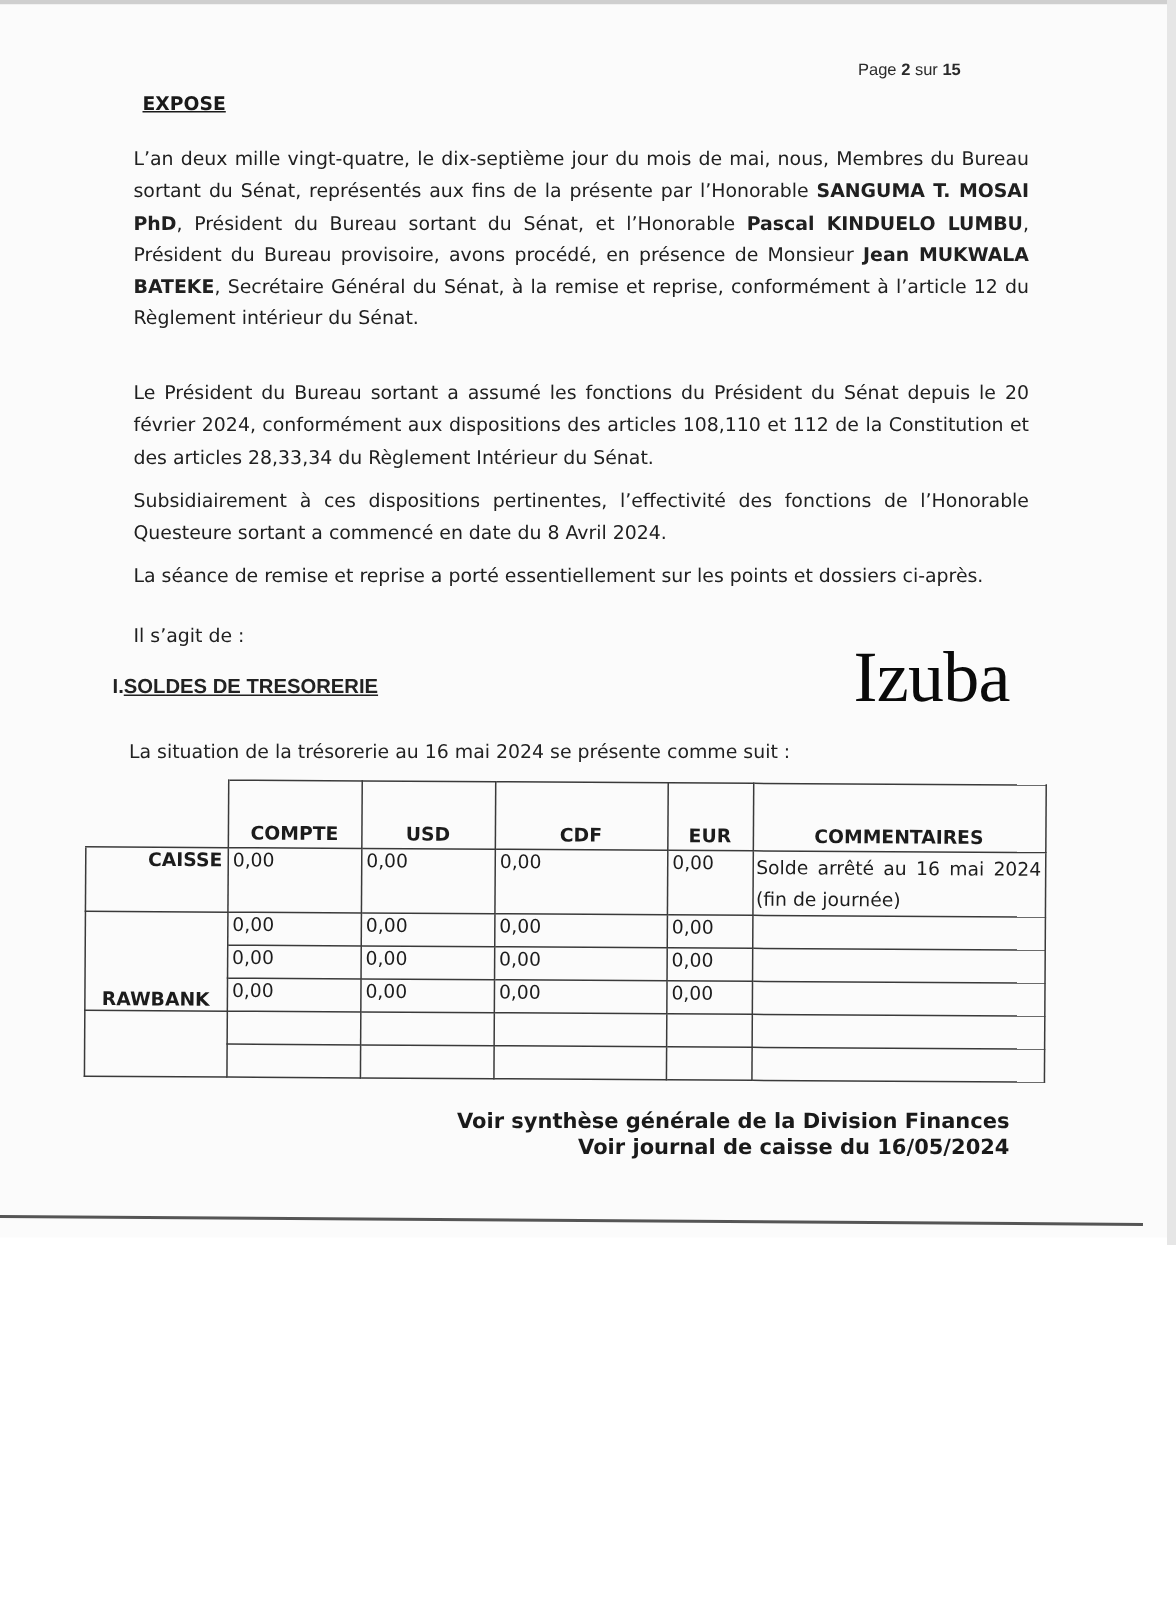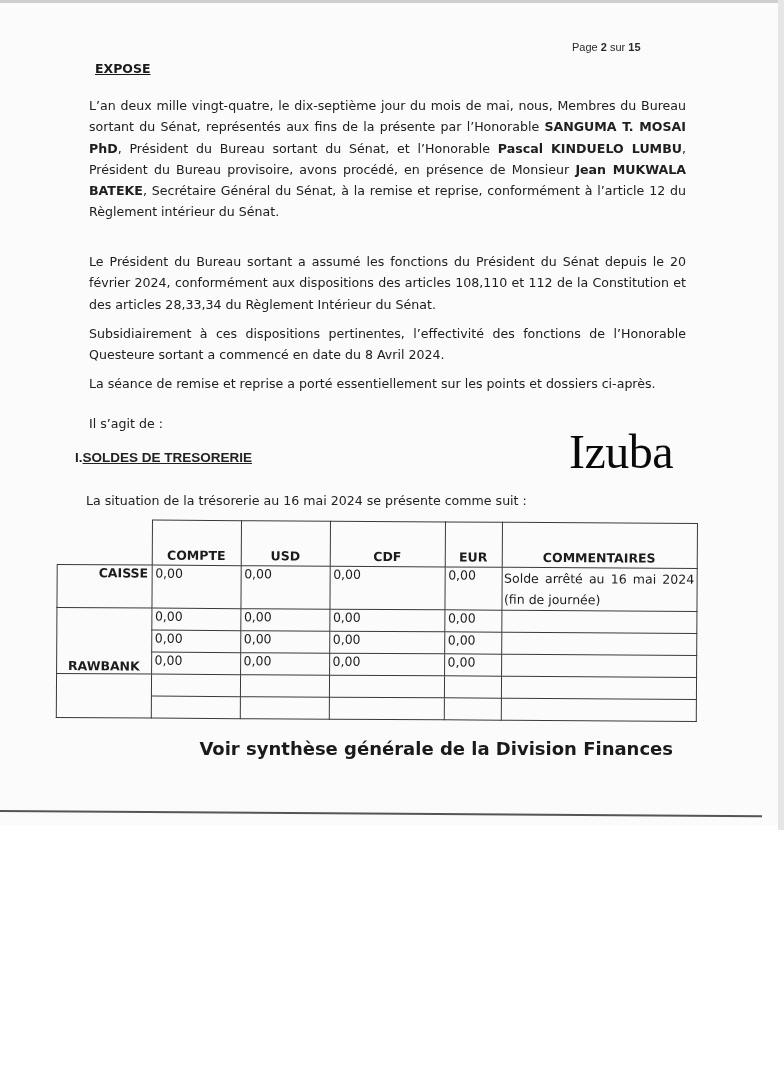--- a/index.html
+++ b/index.html
@@ -26,21 +26,21 @@
     .intro-line { position: absolute; left: 86px; top: 493px; font-size: 12.6px; color: #222; }
     table.treso {
       position: absolute; left: 57px; top: 519px; border-collapse: collapse; font-size: 12.5px; color: #1c1c1c;
       transform: rotate(0.35deg); transform-origin: left top;
     }
     table.treso td { border: 1px solid #3a3a3a; padding: 0 3px; height: 21px; vertical-align: top; }
     table.treso td.blank { border-top: none; border-left: none; }
     table.treso th { border: 1px solid #3a3a3a; font-weight: bold; font-size: 12.5px; height: 42px; vertical-align: bottom; padding: 0 4px 2px; }
     .num { text-align: left; margin-left: 28px; }
     .rowlabel { font-weight: bold; text-align: center; }
-    .footer-notes { position: absolute; right: 111px; top: 740px; text-align: right; font-size: 18px; font-weight: bold; line-height: 17px; color: #1a1a1a; }
+    .footer-notes { position: absolute; right: 111px; top: 740px; text-align: right; font-size: 14px; font-weight: bold; line-height: 17px; color: #1a1a1a; }
     .bottom-line { position: absolute; left: 0; top: 810px; width: 762px; height: 2px; background: #555; transform: rotate(0.4deg); transform-origin: left; }
   </style>
 </head>
 <body>
 
 <div class="page-top-border"></div>
 <div class="sheet"></div>
 <div class="page-right-shadow"></div>
 
 <div class="page-number">
@@ -120,15 +120,16 @@
     <td></td>
     <td></td>
     <td></td>
     <td></td>
   </tr>
 </tbody>
   </table>
 
 <div class="footer-notes">
   <div>Voir synthèse générale de la Division Finances</div>
+  <div>Voir journal de caisse du 16/05/2024</div>
 </div>
 
 <div class="bottom-line"></div>
 
 </body></html>

